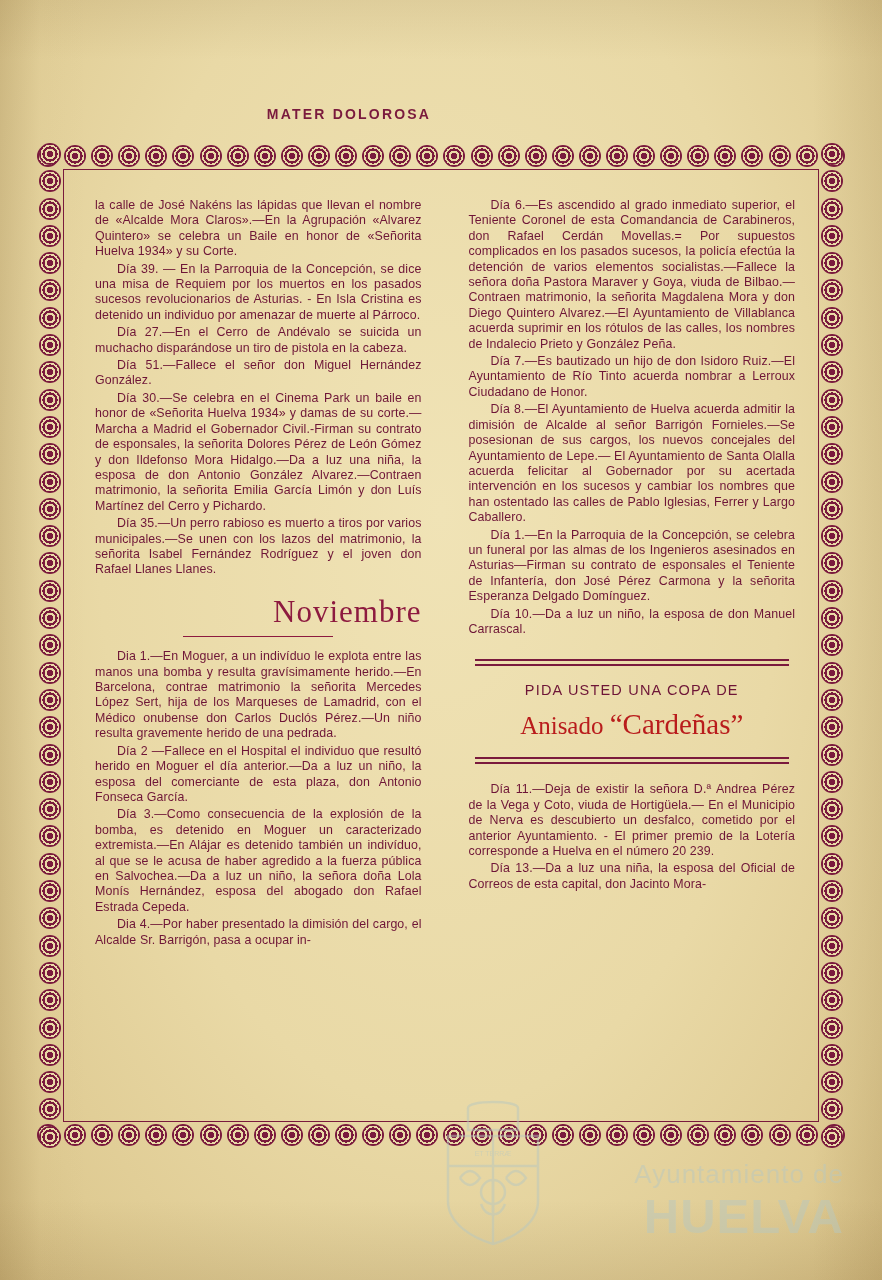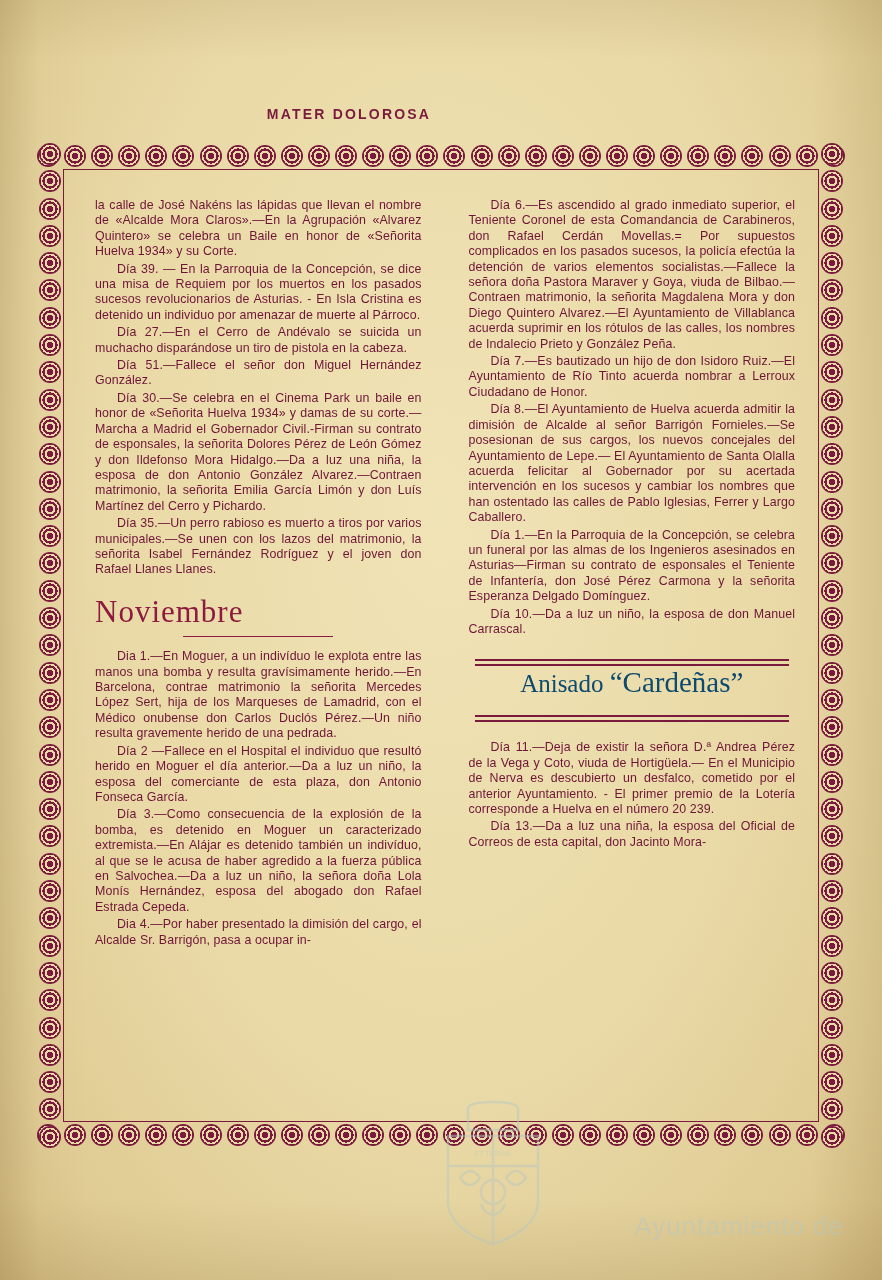--- a/index.html
+++ b/index.html
@@ -117,21 +117,21 @@
     text-align: justify;
     text-indent: 22px;
     color: #6e1537;
     letter-spacing: 0.1px;
   }
   p.noindent { text-indent: 0; }
 
   .month-title {
     font-family: "Liberation Serif", serif;
     font-size: 31px;
-    text-align: left;
+    text-align: right;
     color: #8d1a3f;
     margin: 16px 0 6px 0;
     letter-spacing: 1px;
   }
   .month-rule {
     width: 150px;
     height: 1.5px;
     background: #8d1a3f;
     margin: 0 auto 12px auto;
   }
@@ -151,21 +151,21 @@
     font-family: "Liberation Sans", sans-serif;
     font-size: 14.5px;
     letter-spacing: 1.2px;
     margin: 16px 0 10px 0;
     color: #6e1537;
   }
   .advert .line2 {
     font-family: "Liberation Serif", serif;
     font-size: 25px;
     margin: 0 0 16px 0;
-    color: #0c4a6e;
+    color: #b91c1c;
   }
   .advert .line2 .brand {
     font-size: 29px;
   }
 
   
   .watermark {
     position: absolute;
     right: 30px;
     bottom: 12px;
@@ -366,20 +366,21 @@
 
   <div class="col">
     <p>Día 6.—Es ascendido al grado inmediato superior, el Teniente Coronel de esta Comandancia de Carabineros, don Rafael Cerdán Movellas.= Por supuestos complicados en los pasados sucesos, la policía efectúa la detención de varios elementos socialistas.—Fallece la señora doña Pastora Maraver y Goya, viuda de Bilbao.—Contraen matrimonio, la señorita Magdalena Mora y don Diego Quintero Alvarez.—El Ayuntamiento de Villablanca acuerda suprimir en los rótulos de las calles, los nombres de Indalecio Prieto y González Peña.</p>
     <p>Día 7.—Es bautizado un hijo de don Isidoro Ruiz.—El Ayuntamiento de Río Tinto acuerda nombrar a Lerroux Ciudadano de Honor.</p>
     <p>Día 8.—El Ayuntamiento de Huelva acuerda admitir la dimisión de Alcalde al señor Barrigón Fornieles.—Se posesionan de sus cargos, los nuevos concejales del Ayuntamiento de Lepe.— El Ayuntamiento de Santa Olalla acuerda felicitar al Gobernador por su acertada intervención en los sucesos y cambiar los nombres que han ostentado las calles de Pablo Iglesias, Ferrer y Largo Caballero.</p>
     <p>Día 1.—En la Parroquia de la Concepción, se celebra un funeral por las almas de los Ingenieros asesinados en Asturias—Firman su contrato de esponsales el Teniente de Infantería, don José Pérez Carmona y la señorita Esperanza Delgado Domínguez.</p>
     <p>Día 10.—Da a luz un niño, la esposa de don Manuel Carrascal.</p>
 
     <div class="advert">
       <div class="dbl-rule"></div>
+      <div class="line1">PIDA USTED UNA COPA DE</div>
       <div class="line2"><span>Anisado </span><span class="brand">“Cardeñas”</span></div>
       <div class="dbl-rule"></div>
     </div>
 
     <p>Día 11.—Deja de existir la señora D.ª Andrea Pérez de la Vega y Coto, viuda de Hortigüela.— En el Municipio de Nerva es descubierto un desfalco, cometido por el anterior Ayuntamiento. - El primer premio de la Lotería corresponde a Huelva en el número 20 239.</p>
     <p>Día 13.—Da a luz una niña, la esposa del Oficial de Correos de esta capital, don Jacinto Mora-</p>
   </div>
 
 </div>
 
@@ -392,14 +393,15 @@
       <path d="M30 12 C30 4 80 4 80 12 L80 34 L30 34 Z"></path>
       <circle cx="55" cy="96" r="12"></circle>
       <path d="M55 84 L55 120 M43 108 C48 122 62 122 67 108"></path>
       <path d="M22 82 q10 -14 20 0 q-10 14 -20 0"></path>
       <path d="M68 82 q10 -14 20 0 q-10 14 -20 0"></path>
     </g>
     <text x="55" y="60" font-size="7" fill="#b9c8bf" text-anchor="middle" font-family="'Liberation Sans', sans-serif">ET TERRÆ</text>
   </svg>
   <div class="wm-text">
     <div class="t1">Ayuntamiento de</div>
+    <div class="t2">HUELVA</div>
   </div>
 </div>
 
 </body></html>

